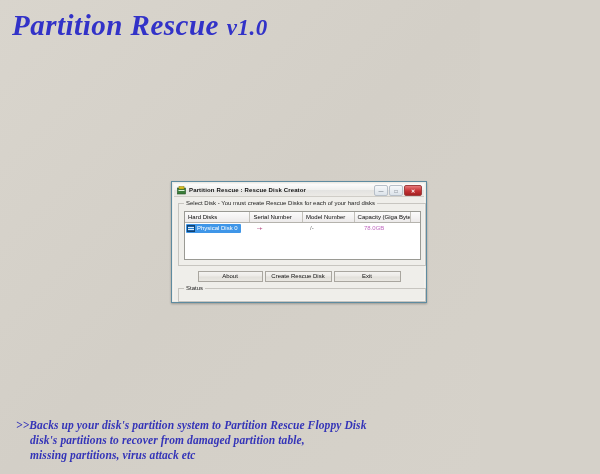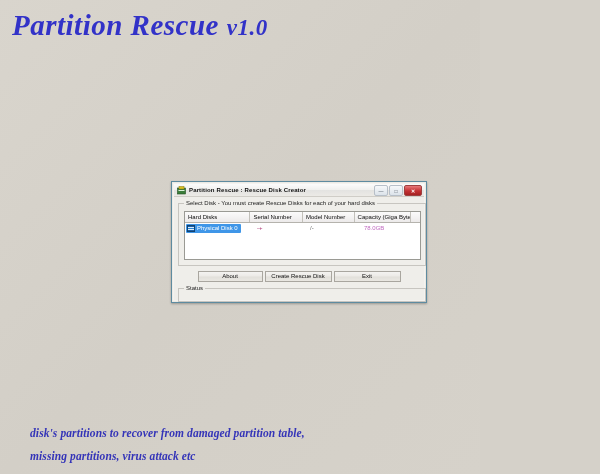--- a/index.html
+++ b/index.html
@@ -265,21 +265,21 @@
     top: 418px;
     font-family: "Liberation Serif", serif;
     font-style: italic;
     font-weight: 700;
     font-size: 11.5px;
     color: #3434b8;
     line-height: 15px;
     letter-spacing: 0.1px;
   }
   .features .ln { white-space: nowrap; }
-  .features .ind { padding-left: 14px; margin-top: 8px; }
+  .features .ind { padding-left: 14px; }
 </style>
 </head>
 <body>
 
 <div id="page">
 
   <div class="app-title">
     <span>Partition Rescue</span>
     <span class="ver">v1.0</span>
   </div>
@@ -373,17 +373,18 @@
         <div class="groupbox" id="gb-status">
           <span class="gb-legend">Status</span>
           <span></span>
         </div>
 
       </div>
     </div>
   </div>
 
   <div class="features">
+    <div class="ln">&gt;&gt;Backs up your disk's partition system to Partition Rescue Floppy Disk</div>
     <div class="ln ind">disk's partitions to recover from damaged partition table,</div>
     <div class="ln ind">missing partitions, virus attack etc</div>
   </div>
 
 </div>
 
 </body></html>

